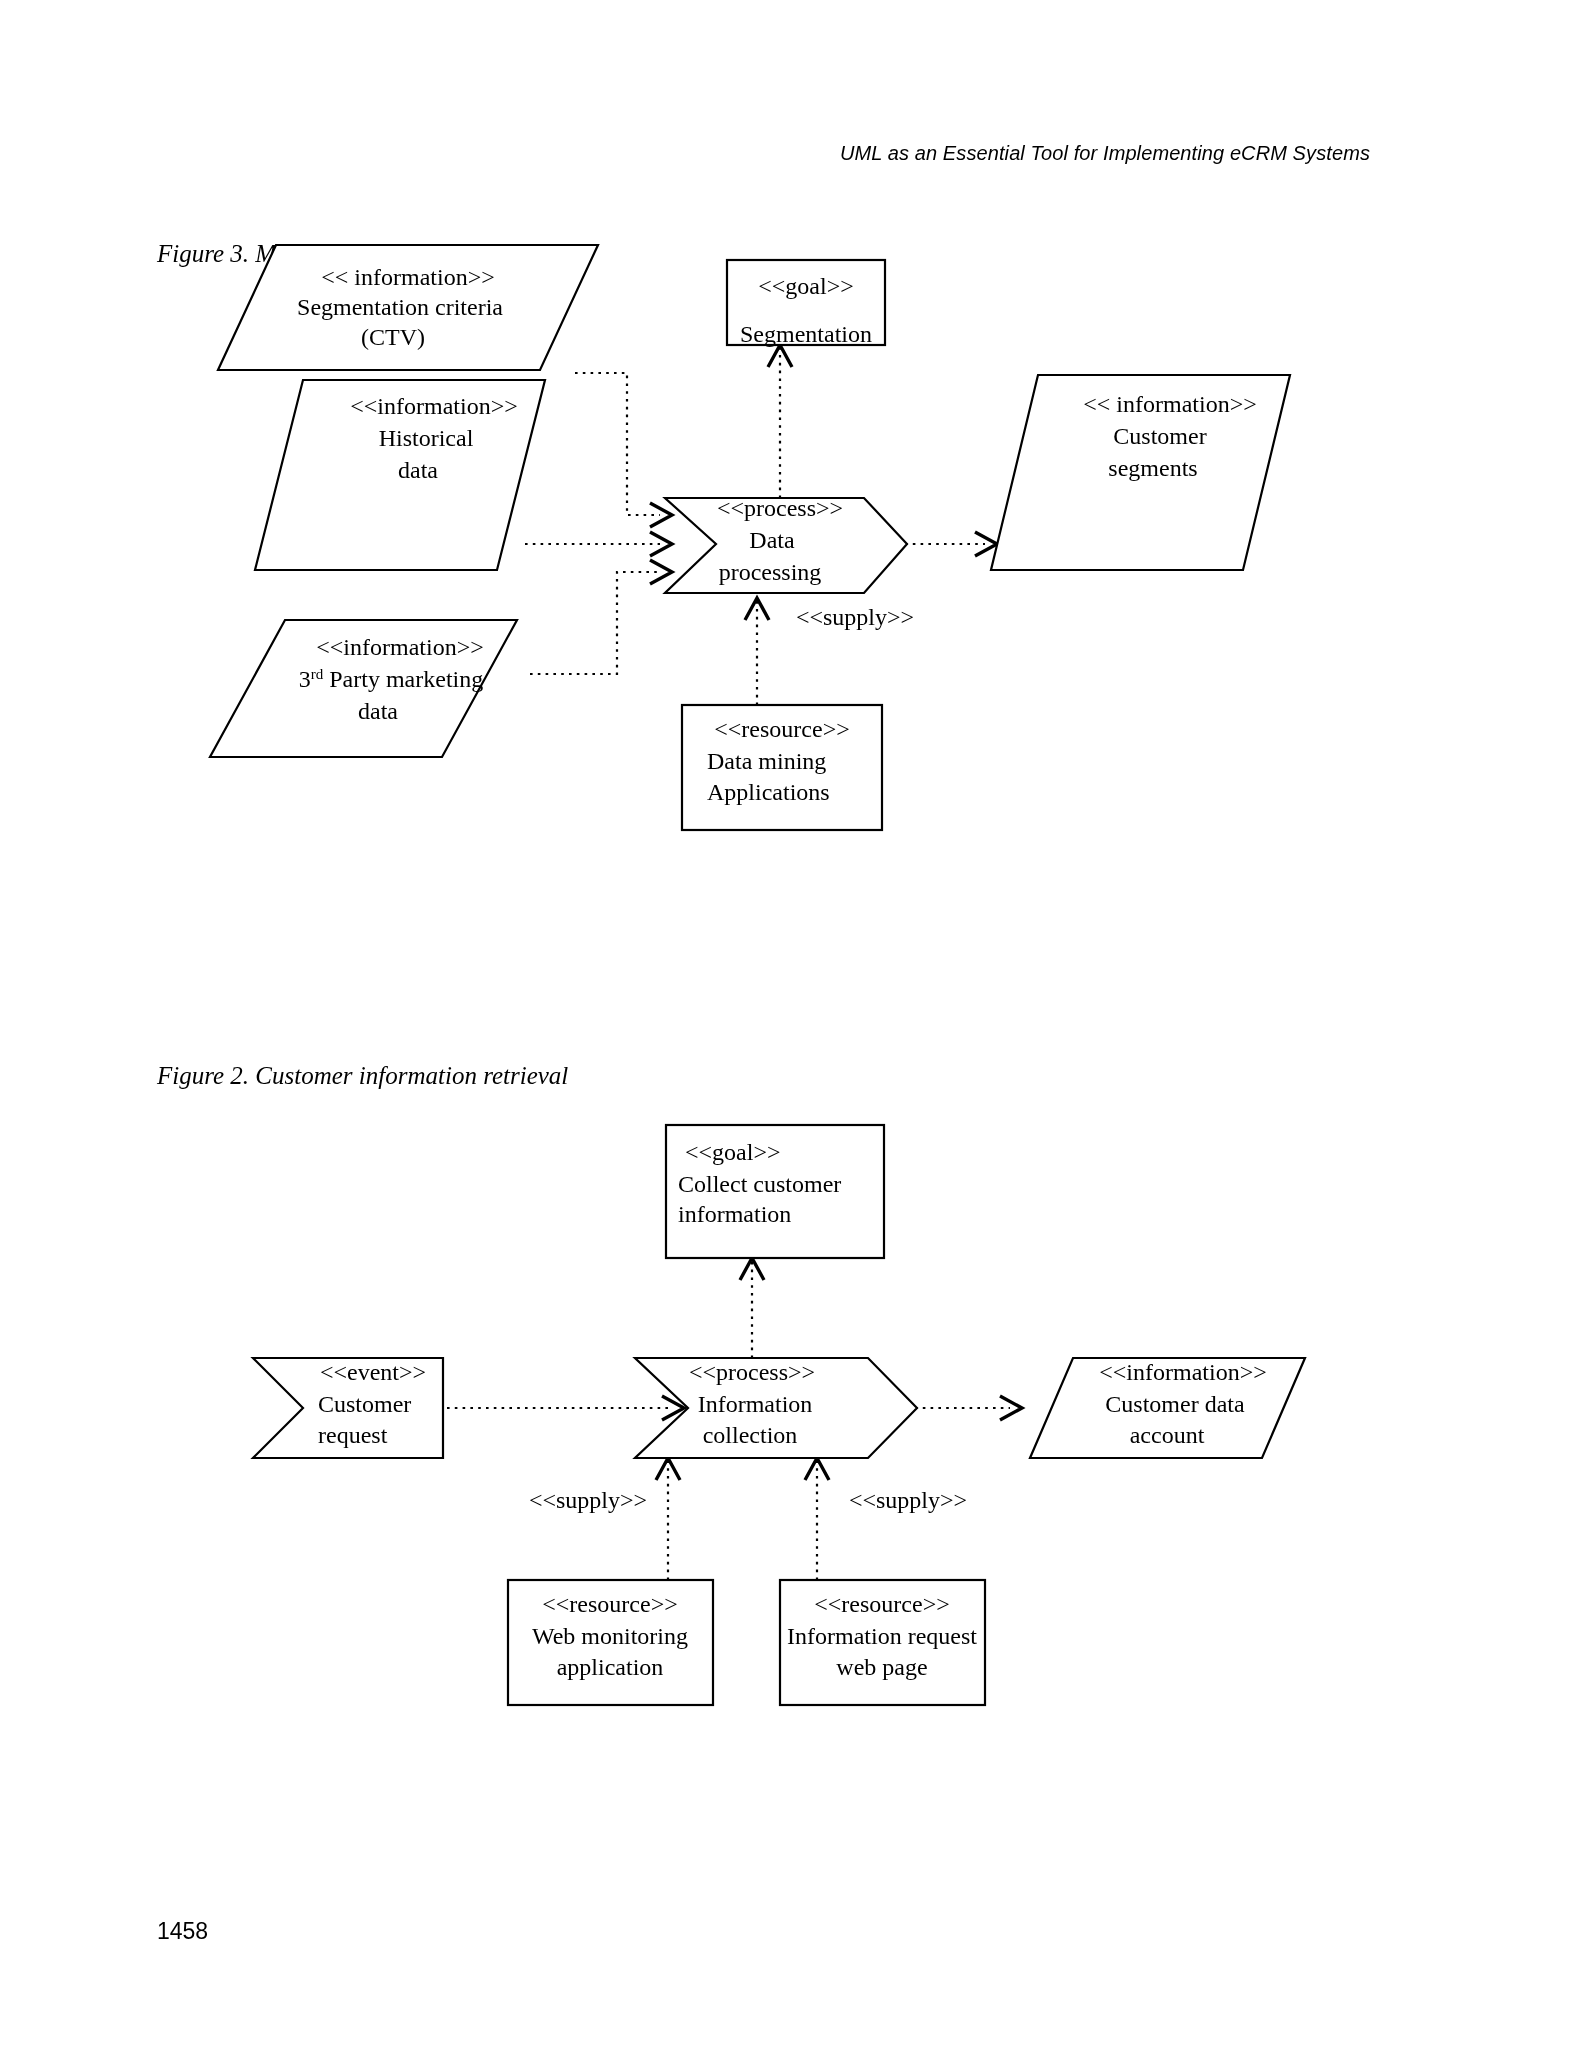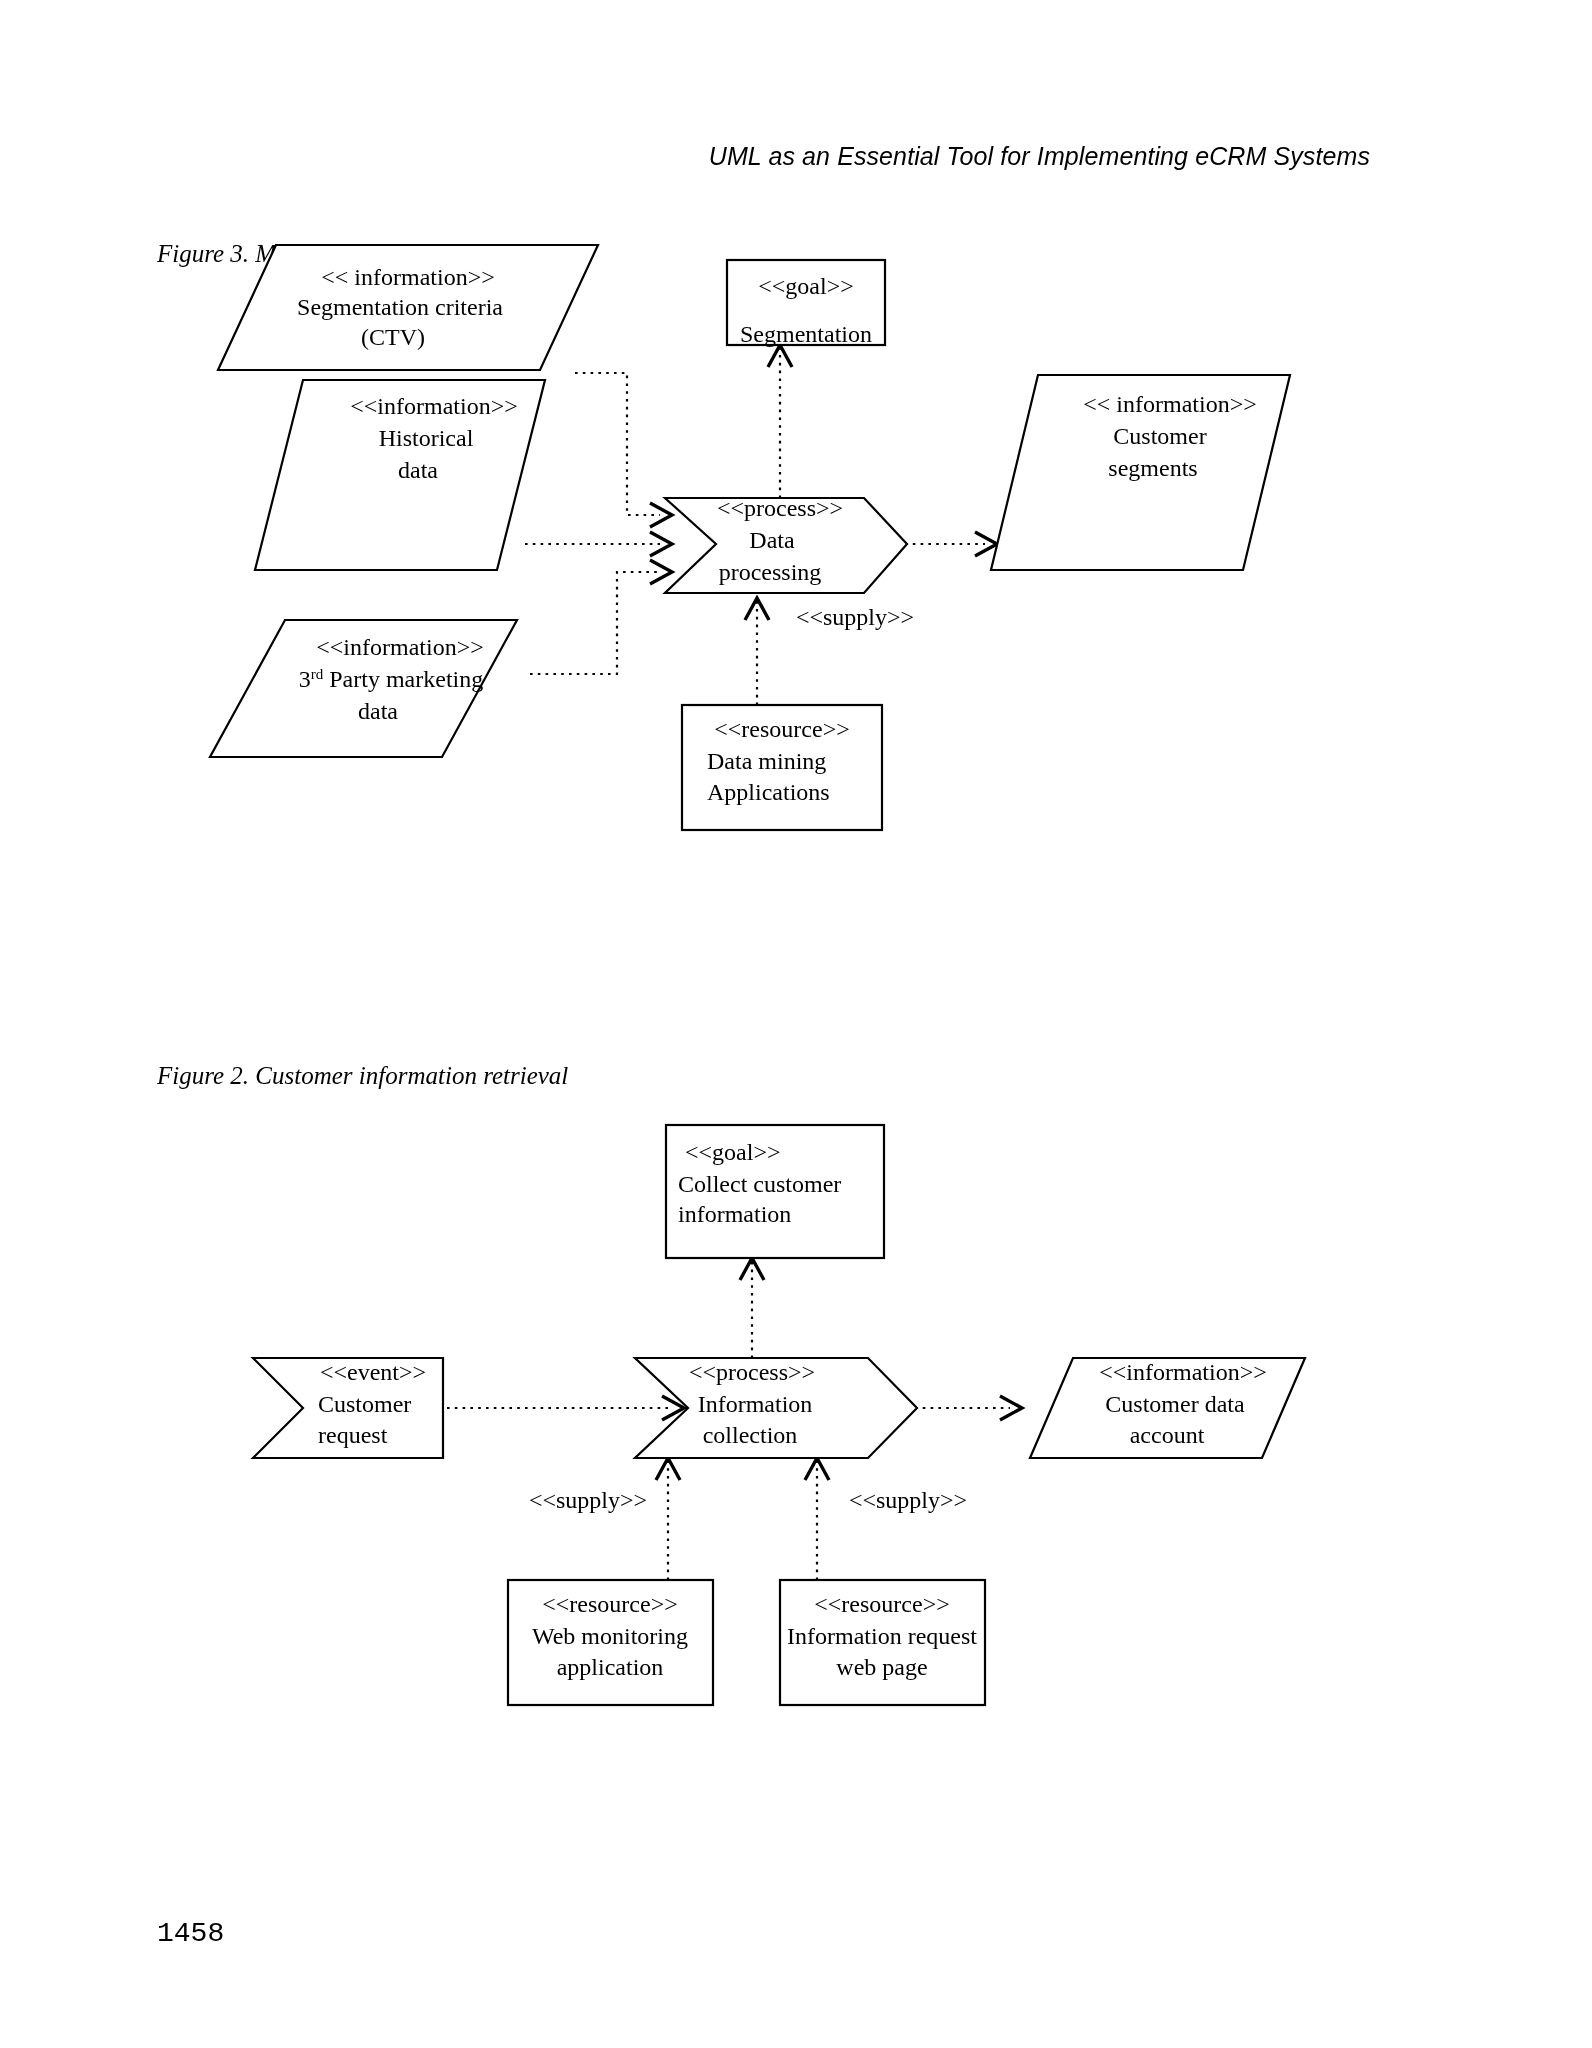--- a/index.html
+++ b/index.html
@@ -23,21 +23,21 @@
     height: 2048px;
   }
 
   
   .running-head {
     position: absolute;
     right: 222px;
     top: 142px;
     font-family: "Liberation Sans", "DejaVu Sans", sans-serif;
     font-style: italic;
-    font-size: 25px;
+    font-size: 20px;
     letter-spacing: 0.1px;
     white-space: nowrap;
     text-align: center;
     margin-left: 11px;
   }
 
   
   .fig-caption {
     position: absolute;
     left: 157px;
@@ -47,22 +47,22 @@
     white-space: nowrap;
   }
   #caption-fig3 { top: 240px; }
   #caption-fig4 { top: 1062px; }
 
   
   .page-number {
     position: absolute;
     left: 157px;
     top: 1918px;
-    font-family: Liberation Mono, monospace;
-    font-size: 28px;
+    font-family: Liberation Sans, sans-serif;
+    font-size: 23px;
   }
 
   
   .figure-canvas {
     position: absolute;
   }
   #figure3-canvas { left: 0px; top: 280px;  width: 1292px; height: 580px; }
   #figure4-canvas { left: 0px; top: 1090px; width: 1592px; height: 640px; }
 
   svg { display: block; overflow: visible; }

